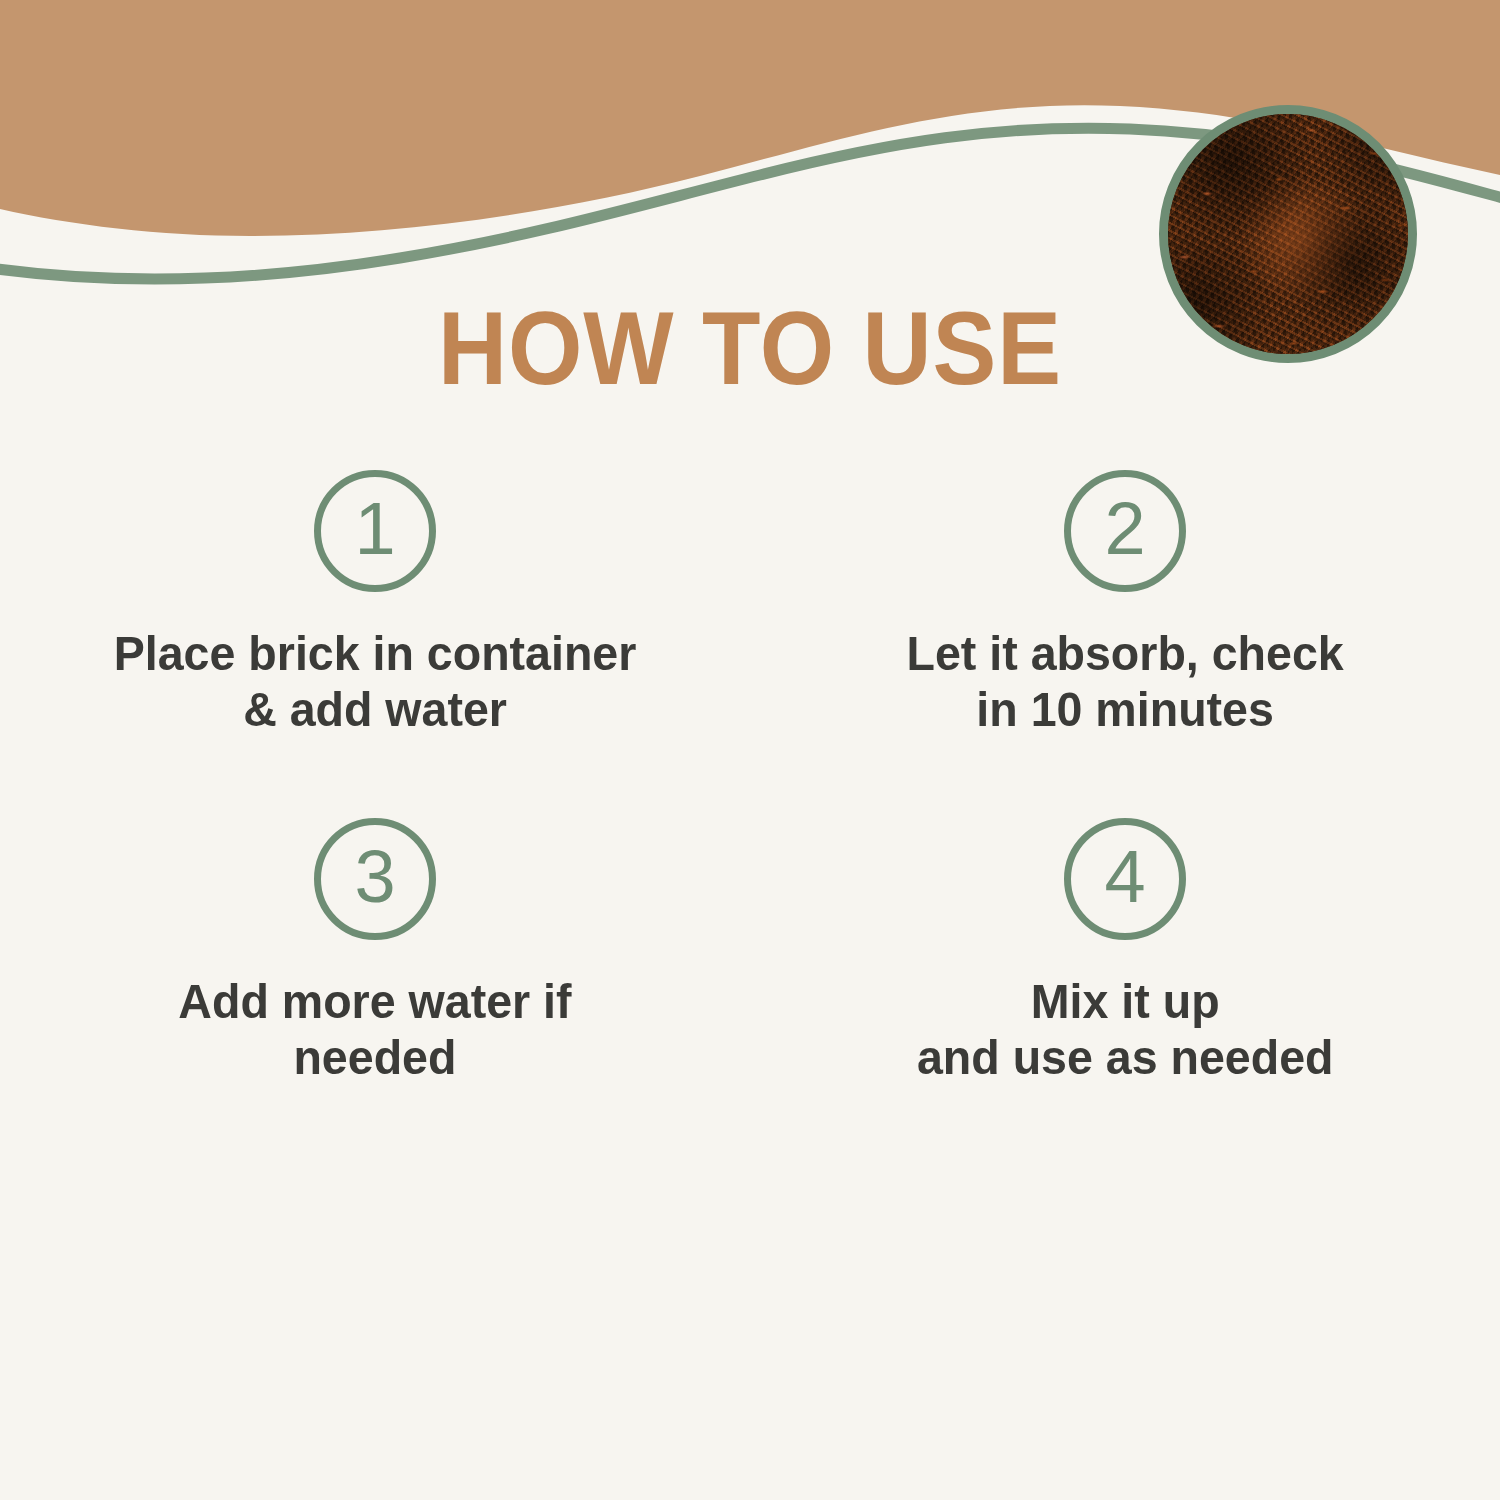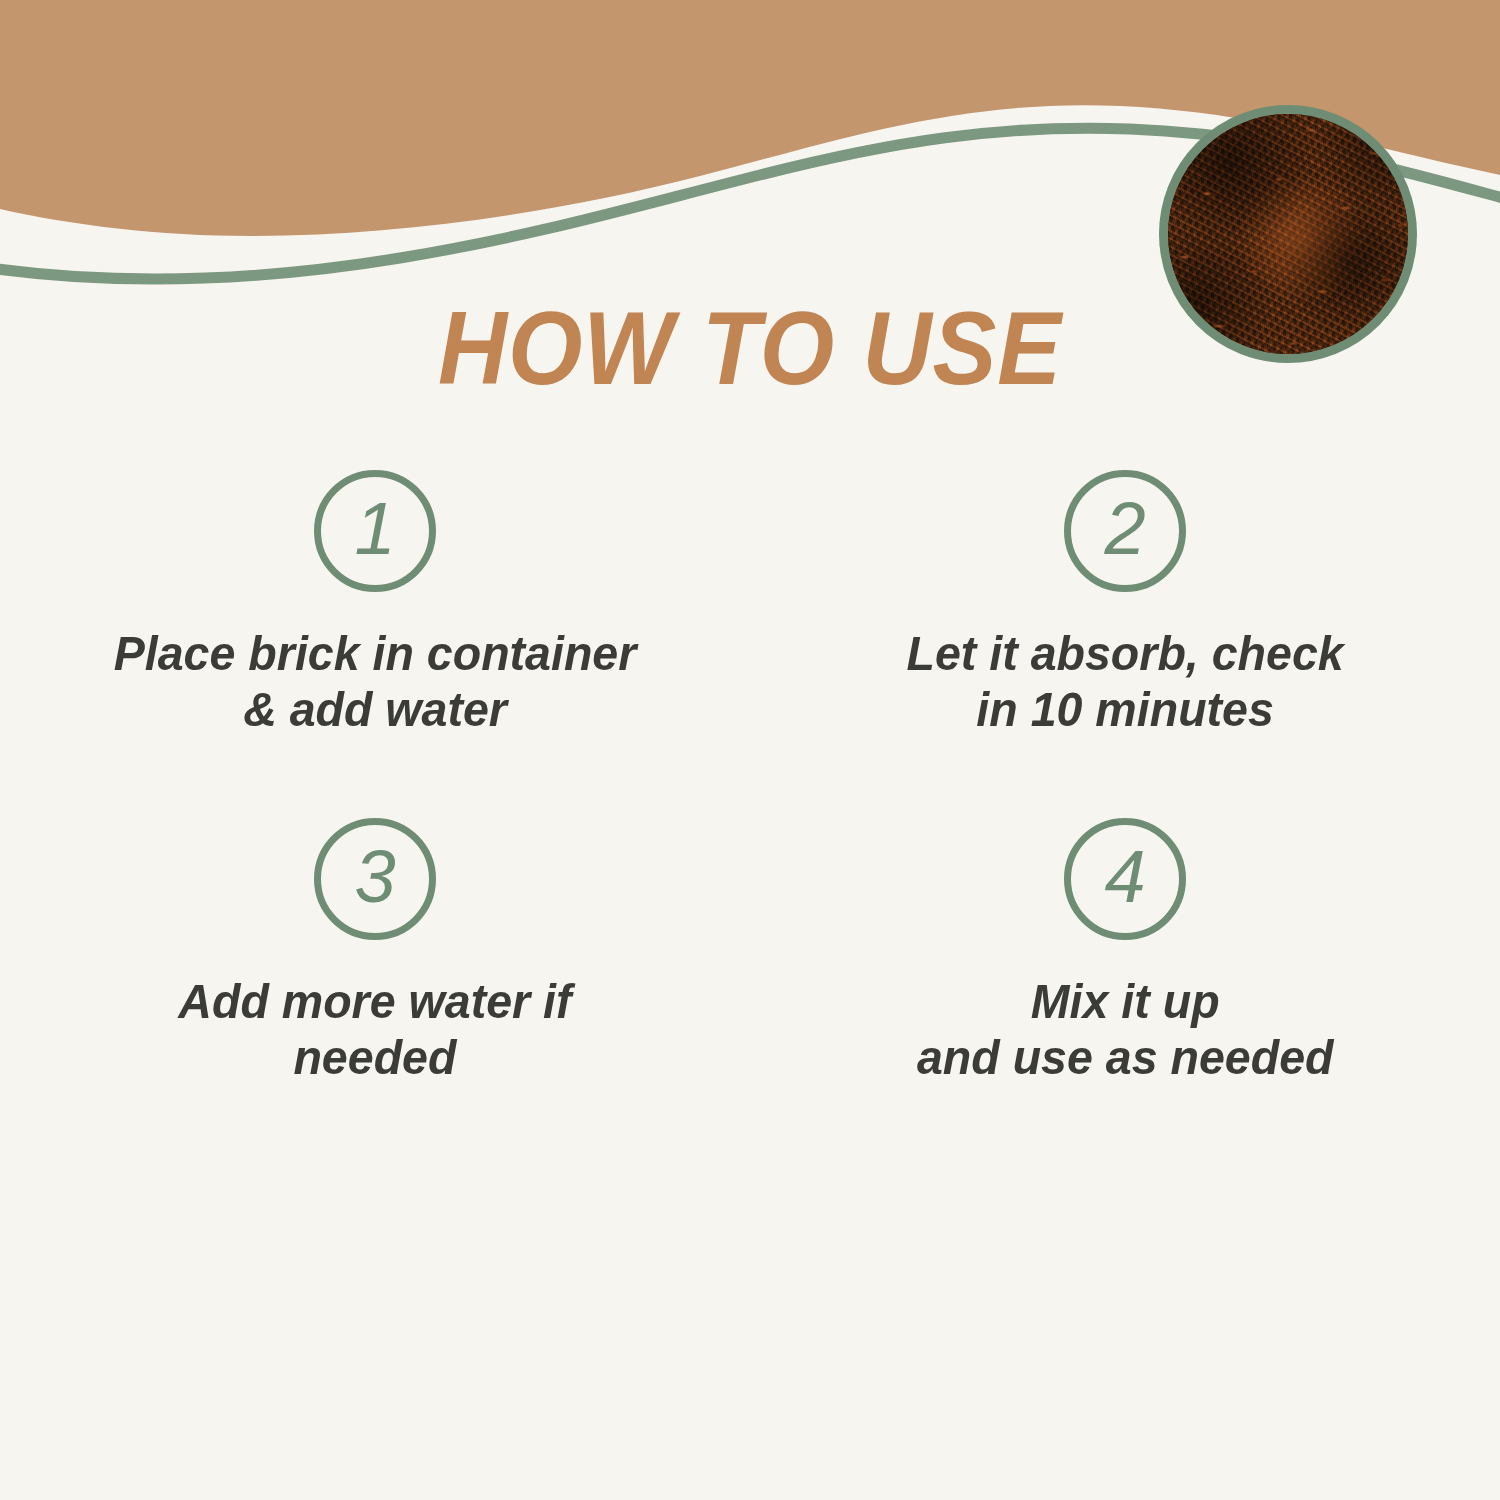--- a/index.html
+++ b/index.html
@@ -15,21 +15,20 @@
     overflow: hidden;
     position: relative;
   }
 
   #canvas {
     position: relative;
     width: 1500px;
     height: 1124px;
     background: #F7F5F0;
     overflow: hidden;
-    font-style: italic;
   }
 
   
   .wave-layer {
     position: absolute;
     top: 0;
     left: 0;
     width: 1500px;
     height: 330px;
     pointer-events: none;

